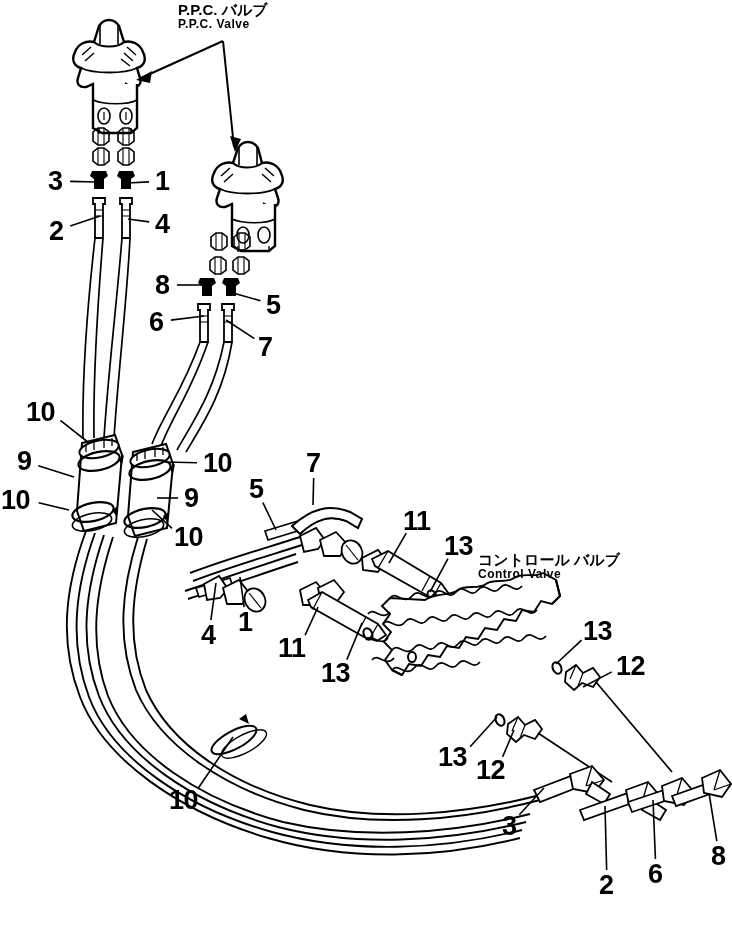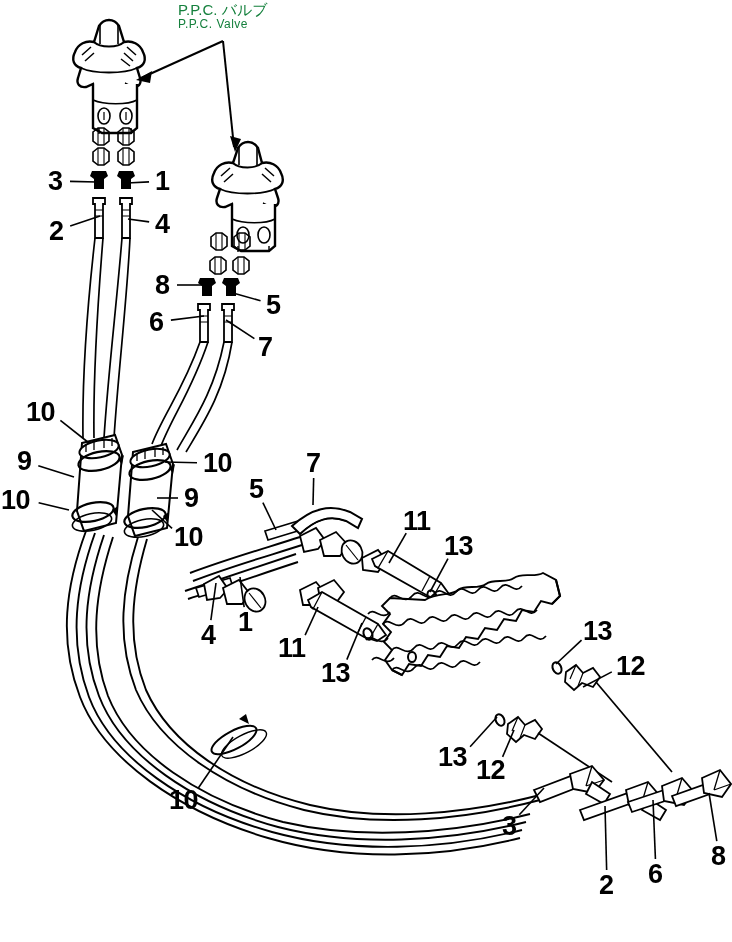--- a/index.html
+++ b/index.html
@@ -13,21 +13,21 @@
   svg.layer{position:absolute;left:0;top:0;width:732px;height:942px;}
   .callout{
     position:absolute;
     font-family:"Liberation Sans","DejaVu Sans",sans-serif;
     font-size:27px;font-weight:700;line-height:1;
     color:#000;white-space:nowrap;
     letter-spacing:-0.5px;
   }
   .lbl-box{
     position:absolute;
-    font-weight:400;color:#15803d;white-space:nowrap;
+    font-weight:700;color:#000000;white-space:nowrap;
     line-height:1.04;
   }
   .lbl-jp{font-size:15px;letter-spacing:0px;}
   .lbl-en{font-size:12px;letter-spacing:0.5px;}
 </style>
 </head>
 <body>
 
 <div id="sheet">
 
@@ -395,20 +395,24 @@
       <line x1="606.6456831469633" y1="870.0048046125512" x2="605" y2="806" stroke="#000" stroke-width="1.6"></line>
       <line x1="655.4328982670016" y1="859.0123113421864" x2="653" y2="800" stroke="#000" stroke-width="1.6"></line>
       <line x1="716.8052543811901" y1="841.185467073033" x2="709" y2="793" stroke="#000" stroke-width="1.6"></line>
     </svg>
 
   <div class="lbl-box" id="lbl-ppc" style="left: 178px; top: 2px;">
     <div class="lbl-jp">P.P.C. バルブ</div>
     <div class="lbl-en">P.P.C. Valve</div>
   </div>
 
+  <div class="lbl-box" id="lbl-cv" style="left: 478px; top: 552px;">
+    <div class="lbl-jp">コントロール バルブ</div>
+    <div class="lbl-en">Control Valve</div>
+  </div>
 
   <div id="callout-layer">
       <div class="callout" style="left: 48px; top: 168px;">3</div>
       <div class="callout" style="left: 155px; top: 168px;">1</div>
       <div class="callout" style="left: 49px; top: 218px;">2</div>
       <div class="callout" style="left: 155px; top: 211px;">4</div>
       <div class="callout" style="left: 155px; top: 272px;">8</div>
       <div class="callout" style="left: 266px; top: 292px;">5</div>
       <div class="callout" style="left: 149px; top: 309px;">6</div>
       <div class="callout" style="left: 258px; top: 334px;">7</div>

